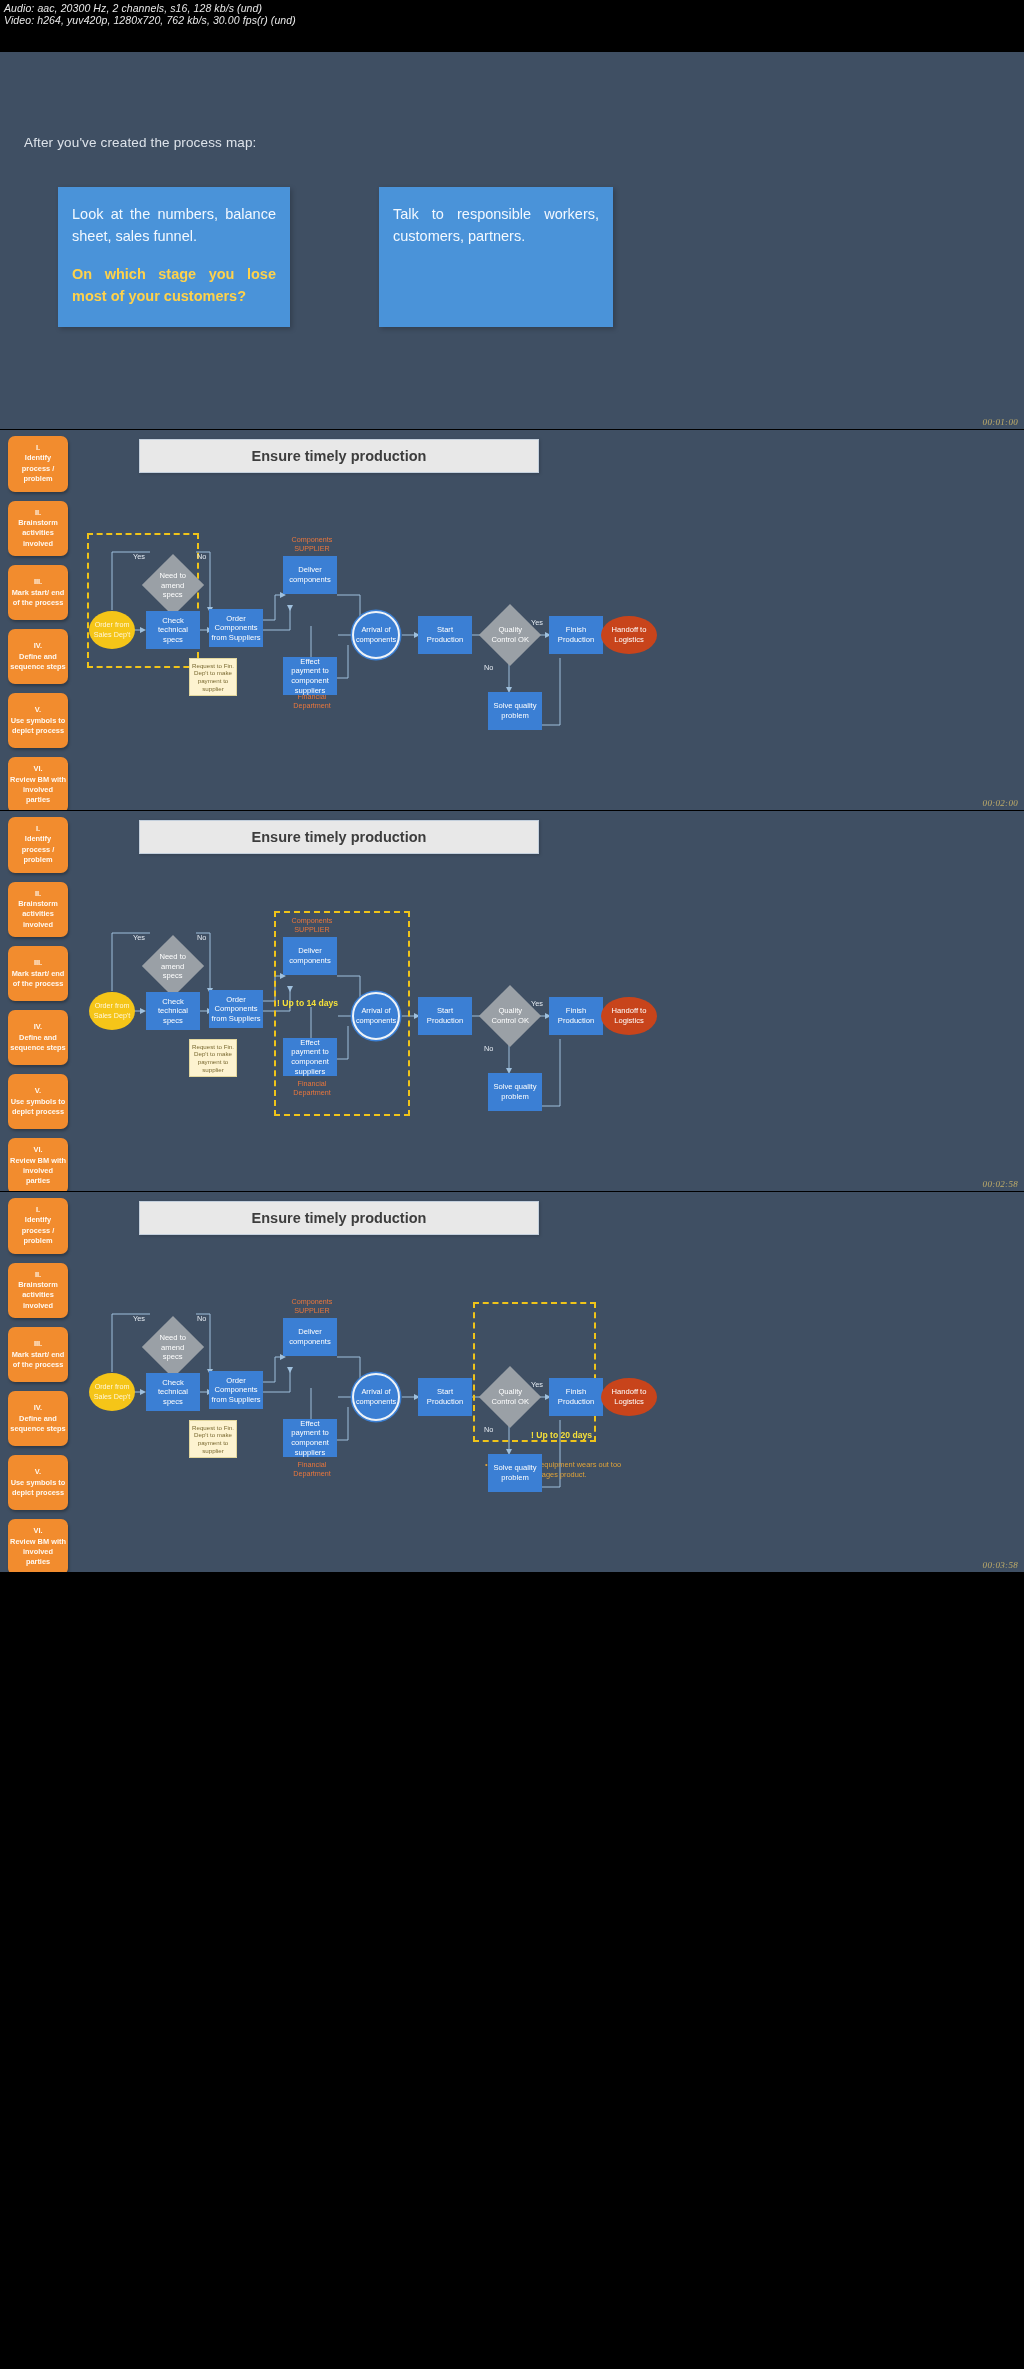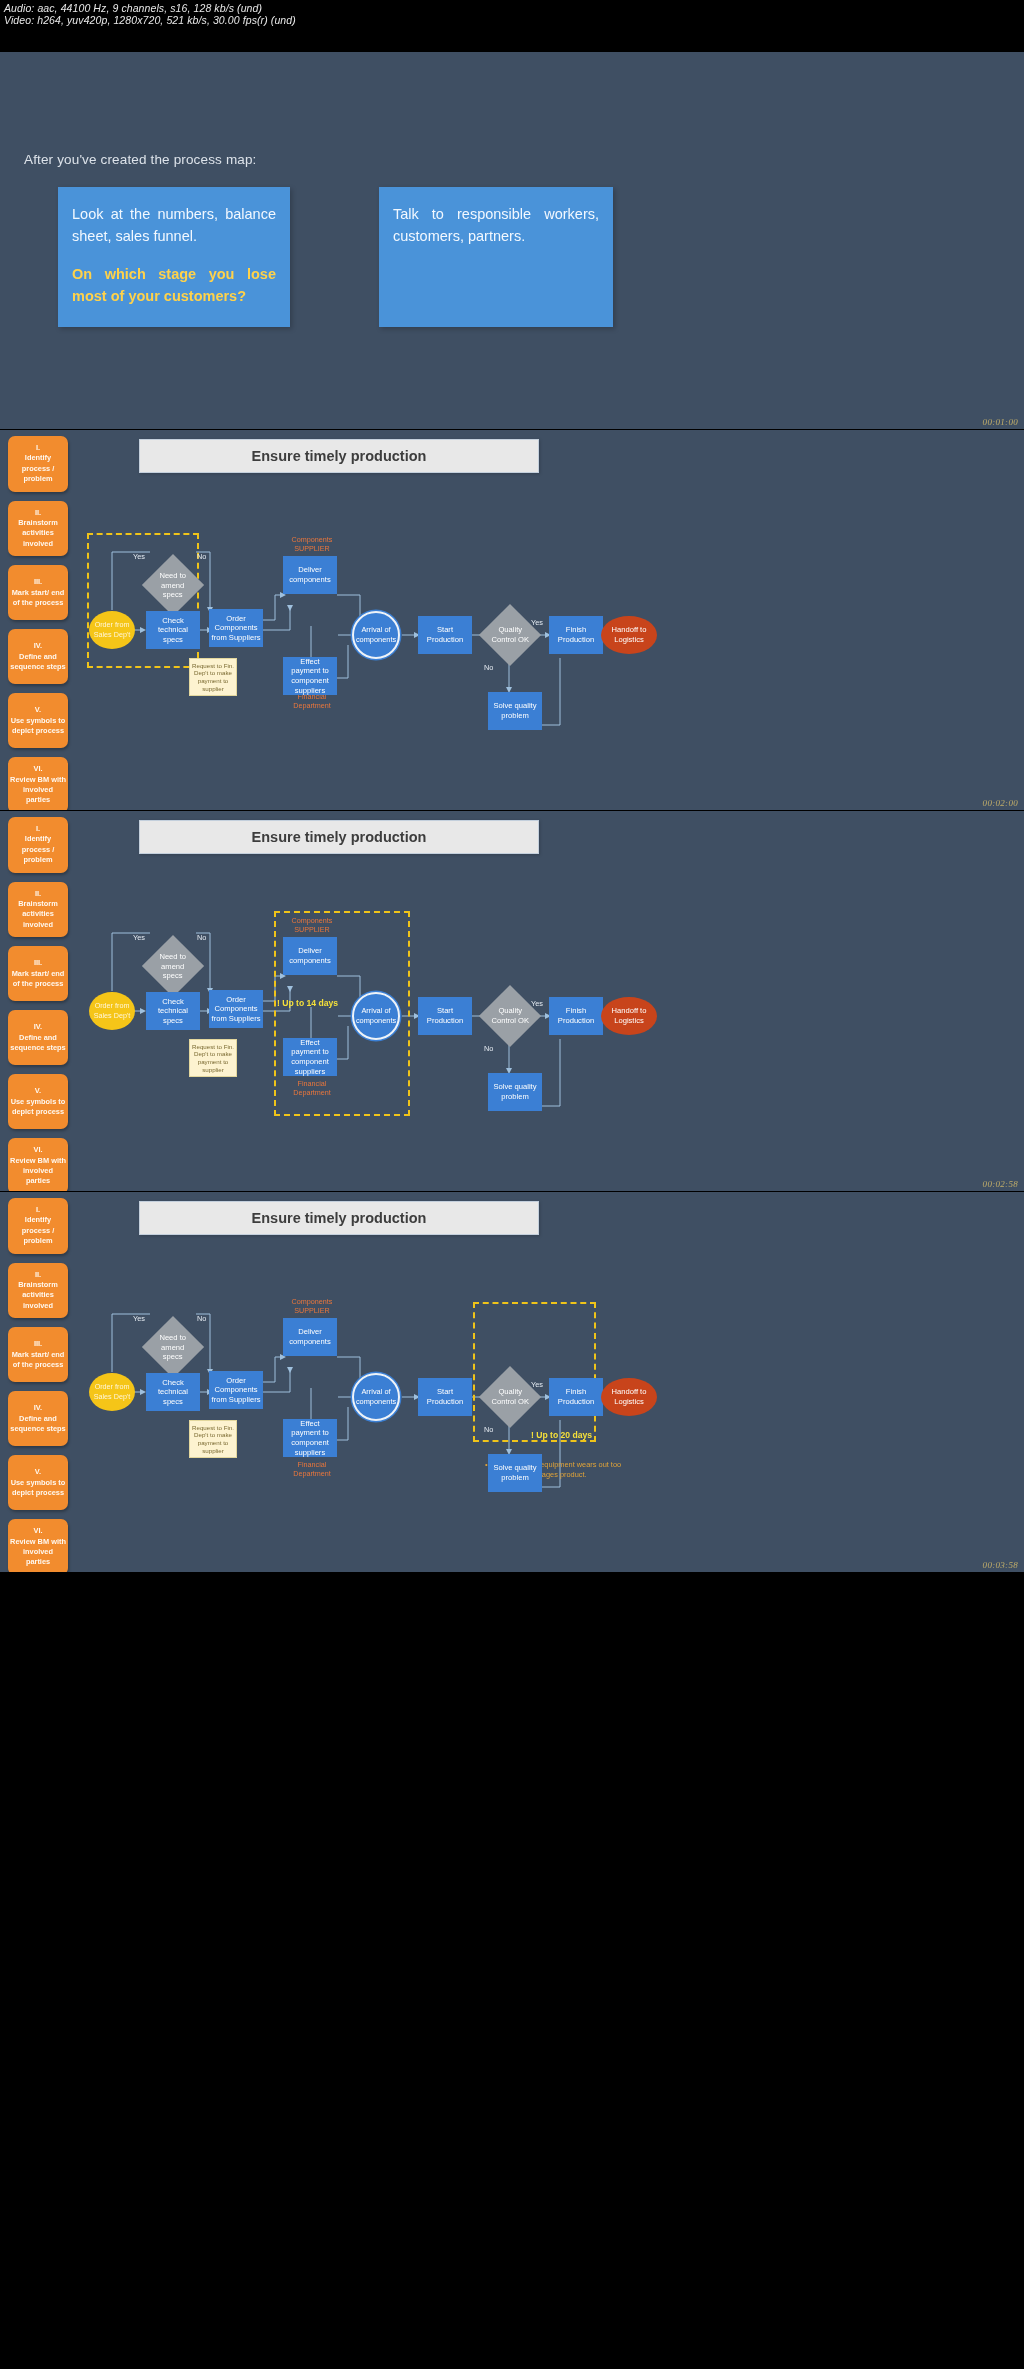--- a/index.html
+++ b/index.html
@@ -40,21 +40,21 @@
     position: absolute; right: 6px; bottom: 2px;
     font-size: 9px; color: #c8b36a;
     font-family: "Liberation Serif", serif;
     font-style: italic;
     letter-spacing: .3px;
     opacity: .95;
   }
 
   
   .s1-head {
-    position: absolute; left: 24px; top: 100px;
+    position: absolute; left: 24px; top: 83px;
     color: #dde3ea; font-size: 13.5px;
     letter-spacing: .15px;
   }
   .card {
     position: absolute;
     background: #4a93d9;
     color: #f2f8ff;
     padding: 16px 14px 14px 14px;
     font-size: 14.5px;
     line-height: 22px;
@@ -142,22 +142,22 @@
   .bullet {
     position: absolute; color: #e0a338; font-size: 7.4px; line-height: 10px;
     width: 130px;
   }
   .bullet .dot { position: absolute; left: -10px; top: 0; }
 </style>
 </head>
 <body>
 
 <div class="meta">
-  <div>Audio: aac, 44100 Hz, 9 channels, s16, 128 kb/s (und)</div>
-  <div>Video: h264, yuv420p, 1280x720, 521 kb/s, 30.00 fps(r) (und)</div>
+  <div>Audio: aac, 20300 Hz, 2 channels, s16, 128 kb/s (und)</div>
+  <div>Video: h264, yuv420p, 1280x720, 762 kb/s, 30.00 fps(r) (und)</div>
 </div>
 
 <div class="slide s1">
   <div class="s1-head">After you've created the process map:</div>
 
   <div class="card left">
     <span>Look at the numbers, balance sheet, sales funnel.</span>
     <span class="hl">On which stage you lose most of your customers?</span>
   </div>
 

